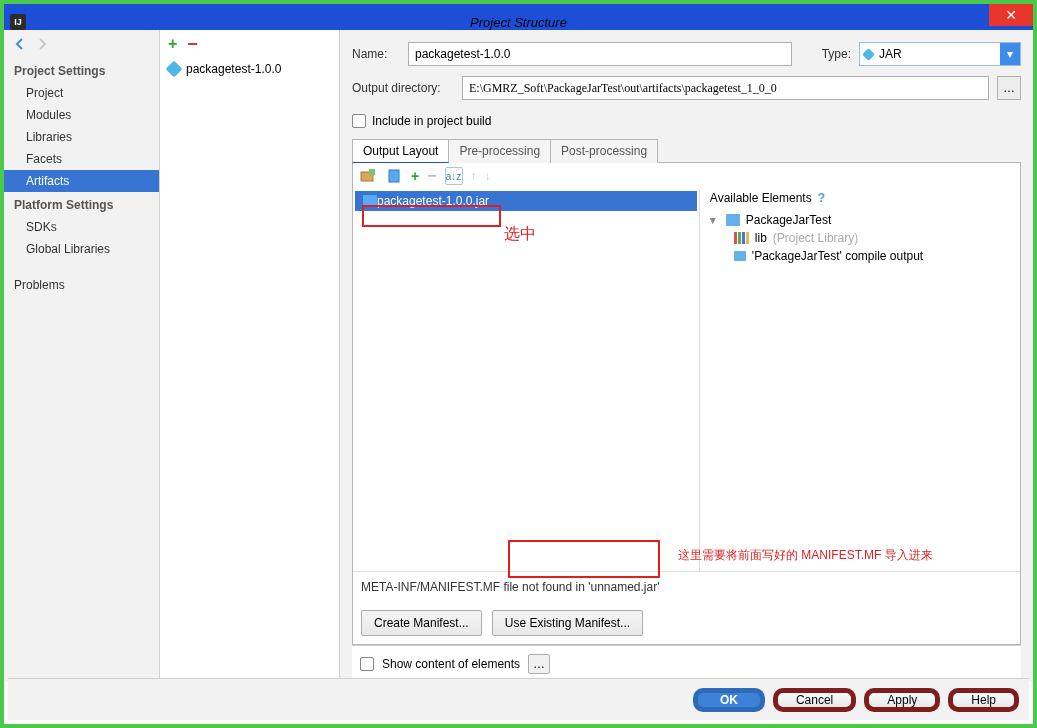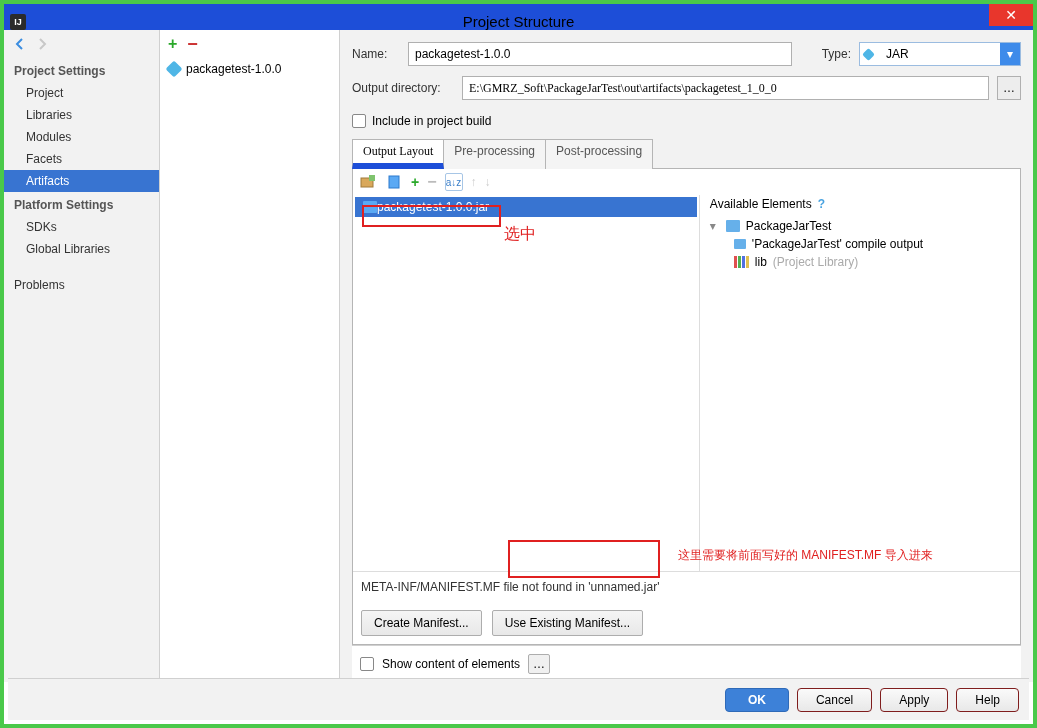--- a/index.html
+++ b/index.html
@@ -1,45 +1,45 @@
 <!DOCTYPE html>
 <html><head>
 <meta charset="utf-8">
 <style>
 * { box-sizing: border-box; margin: 0; padding: 0; font-family: "Segoe UI", Tahoma, sans-serif; font-size: 12px; }
 body { background: #fff; width: 1037px; height: 728px; position: relative; border: 4px solid #4ac94a; }
 .titlebar { height: 26px; background: #1d4ed8; display: flex; align-items: flex-end; position: relative; }
 .titlebar .app-icon { width: 16px; height: 16px; background: #2b2b2b; margin-left: 6px; border-radius: 2px; display:flex; align-items:center; justify-content:center; color:#fff; font-size:9px; font-weight:bold; }
-.titlebar .title { position: absolute; left: 50%; transform: translateX(-50%); color: #000; font-size: 15px; }
+.titlebar .title { position: absolute; left: 50%; transform: translateX(-50%); color: #000; font-size: 13px; font-style: italic; }
 .titlebar .close { position: absolute; right: 0; top: 0; width: 44px; height: 22px; background: #e8362c; color: #fff; display:flex; align-items:center; justify-content:center; font-size: 14px; cursor: pointer; }
 .body { display: flex; height: calc(100% - 26px - 42px); }
 .leftcol { width: 156px; background: #f2f2f2; border-right: 1px solid #d0d0d0; display:flex; flex-direction:column; }
 .leftcol .navbar { height: 28px; display:flex; align-items:center; padding: 0 8px; gap: 6px; }
 .arrow-btn { width: 16px; height: 16px; display:inline-flex; align-items:center; justify-content:center; cursor:pointer; }
 .leftcol .section-hdr { font-weight: bold; color: #555; padding: 6px 10px 4px; font-size: 12px; }
 .nav-item { padding: 4px 10px 4px 22px; color: #333; cursor: pointer; }
 .nav-item.selected { background: #3874d1; color: #fff; }
 .midcol { width: 180px; background: #fff; border-right: 1px solid #d0d0d0; display:flex; flex-direction:column; }
 .midcol .toolbar { height: 28px; display:flex; align-items:center; padding: 0 8px; gap: 10px; border-bottom: 0px; }
 .plus { color: #2aa82a; font-size: 16px; font-weight: bold; cursor:pointer; }
 .minus { color: #c33; font-size: 18px; font-weight: bold; cursor:pointer; }
 .artifact-item { padding: 4px 8px; display:flex; align-items:center; gap:6px; }
 .diamond { width:12px; height:12px; background:#4fb6e6; transform:rotate(45deg); display:inline-block; border-radius:2px; }
 .rightcol { flex: 1; background: #f2f2f2; padding: 12px 12px 0 12px; display:flex; flex-direction:column; min-width:0; }
 .form-row { display: flex; align-items: center; margin-bottom: 10px; gap: 8px; }
 .form-row label { color: #333; }
 .text-input { height: 24px; border: 1px solid #b0b0b0; background: #fff; padding: 2px 6px; font-size: 12px; }
-.type-select { flex: 0 0 162px; height: 24px; border: 1px solid #9bbce0; background: #fff; display:flex; align-items:center; padding: 0 4px; position:relative;gap:7px; }
+.type-select { flex: 0 0 162px; height: 24px; border: 1px solid #9bbce0; background: #fff; display:flex; align-items:center; padding: 0 4px; position:relative; }
 .type-select .dd { position:absolute; right:0; top:0; bottom:0; width:20px; background:#3e8bea; display:flex; align-items:center; justify-content:center; color:#fff; }
 .browse-btn { width: 24px; height: 24px; border:1px solid #b0b0b0; background:#ededed; display:flex; align-items:center; justify-content:center; cursor:pointer; }
 .chk-row { display:flex; align-items:center; gap:6px; margin: 4px 0 10px 0; }
 .chk { width:14px; height:14px; border:1px solid #888; background:#fff; border-radius:2px; }
 .tabbar { display:flex; border-bottom:1px solid #b5b5b5; }
 .tab { padding: 4px 10px; border:1px solid #b5b5b5; border-bottom:none; background:#f4f4f4; margin-right:-1px; color:#555; cursor:pointer; position:relative; top:1px; }
-.tab.active { background:#fff; color:#000; border-bottom:6px solid #1d4ed8; z-index:2;font-family:Liberation Serif, serif; }
+.tab.active { background:#fff; color:#000; border-bottom:1px solid #1d4ed8; z-index:2; }
 .layout-area { background:#fff; border:1px solid #b5b5b5; border-top:none; flex:1; display:flex; flex-direction:column; min-height:0; }
 .layout-toolbar { height:26px; display:flex; align-items:center; padding: 0 6px; gap:8px; }
 .icon-btn { width:18px; height:18px; display:flex; align-items:center; justify-content:center; cursor:pointer; }
 .layout-split { flex:1; display:flex; min-height:0; }
 .layout-left { flex: 1 1 52%; border-right:1px solid #ddd; overflow:auto; }
 .layout-right { flex: 1 1 48%; padding: 0 6px; }
 .jar-row { background:#3874d1; color:#fff; padding:3px 8px; display:flex; align-items:center; margin:2px; }
 .jar-icon { width:14px; height:12px; background:#5aa9f4; display:inline-block; border-radius:1px; }
 .avail-title { display:flex; align-items:center; gap:6px; padding: 2px 4px 6px; }
 .q-icon { color:#4aa3e0; font-weight:bold; }
@@ -50,21 +50,21 @@
 .lib-icon { display:flex; gap:1px; }
 .lib-icon span { width:3px; height:12px; }
 .red-box { position:absolute; border:2px solid #e02020; pointer-events:none; }
 .anno { position:absolute; color:#e02020; font-size:16px; font-family: "Microsoft YaHei", sans-serif; }
 .status-row { border-top:1px solid #ddd; padding:8px 8px; font-size:12px; color:#333; }
 .manifest-btn-row { display:flex; gap:10px; padding:8px; }
 .std-btn { height:26px; padding: 0 12px; border:1px solid #adadad; background: linear-gradient(#f5f5f5,#e8e8e8); cursor:pointer; display:inline-flex; align-items:center; border-radius:2px; }
 .bottom-strip { background:#fff; border-top:1px solid #d0d0d0; padding: 8px; display:flex; align-items:center; gap:8px;text-align:center; }
 .dots-btn { width:22px; height:20px; border:1px solid #adadad; background:#f0f0f0; display:inline-flex; align-items:center; justify-content:center; cursor:pointer; border-radius:2px; }
 .footer { position:absolute; left:4px; right:4px; bottom:4px; height:42px; background:#f2f2f2; border-top:1px solid #d0d0d0; display:flex; align-items:center; justify-content:flex-end; padding: 0 10px; gap:8px; }
-.footer .btn { height:24px; padding: 0 18px; border:1px solid #7f1d1d; background: linear-gradient(#fafafa,#e8e8e8); cursor:pointer; border-radius:4px; }
+.footer .btn { height:24px; padding: 0 18px; border:5px solid #7f1d1d; background: linear-gradient(#fafafa,#e8e8e8); cursor:pointer; border-radius:10px; }
 .footer .btn.primary { background:#3d81d8; border-color:#2f6ab8; color:#fff; font-weight:bold; padding: 0 22px; }
 .underline-first::first-letter { text-decoration: underline; }
 </style>
 </head>
 <body>
 
 <div class="titlebar">
   <div class="app-icon">IJ</div>
   <div class="title">Project Structure</div>
   <div class="close">✕</div>
@@ -79,22 +79,22 @@
           </svg>
         </span>
       <span class="arrow-btn">
           <svg width="14" height="14" viewBox="0 0 14 14">
             <path d="M5 2 L10 7 L5 12" stroke="#c8c8c8" stroke-width="2" fill="none"></path>
           </svg>
         </span>
     </div>
     <div class="section-hdr">Project Settings</div>
     <div class="nav-item">Project</div>
+    <div class="nav-item">Modules</div>
     <div class="nav-item">Libraries</div>
-    <div class="nav-item">Modules</div>
     <div class="nav-item">Facets</div>
     <div class="nav-item selected">Artifacts</div>
     <div class="section-hdr">Platform Settings</div>
     <div class="nav-item">SDKs</div>
     <div class="nav-item">Global Libraries</div>
     <div style="height:14px"></div>
     <div class="nav-item" style="padding-left:10px">Problems</div>
   </div>
 
   <div class="midcol">
@@ -165,33 +165,33 @@
           <div class="avail-title">
             <span>Available Elements</span>
             <span class="q-icon">?</span>
           </div>
           <div class="tree-row">
             <span class="tree-arrow">▾</span>
             <span class="folder-icon"></span>
             <span>PackageJarTest</span>
           </div>
           <div class="tree-row" style="padding-left:28px">
-            <span class="folder-icon small"></span>
-            <span>'PackageJarTest' compile output</span>
-          </div>
-          <div class="tree-row" style="padding-left:28px">
             <span class="lib-icon">
                 <span style="background:#e05050"></span>
                 <span style="background:#50b050"></span>
                 <span style="background:#5070e0"></span>
                 <span style="background:#e0c050"></span>
               </span>
             <span>lib</span>
             <span style="color:#aaa">(Project Library)</span>
           </div>
+          <div class="tree-row" style="padding-left:28px">
+            <span class="folder-icon small"></span>
+            <span>'PackageJarTest' compile output</span>
+          </div>
         </div>
       </div>
       <div class="status-row">META-INF/MANIFEST.MF file not found in 'unnamed.jar'</div>
       <div class="manifest-btn-row">
         <button class="std-btn underline-first">Create Manifest...</button>
         <button class="std-btn underline-first">Use Existing Manifest...</button>
       </div>
     </div>
 
     <div class="bottom-strip">

